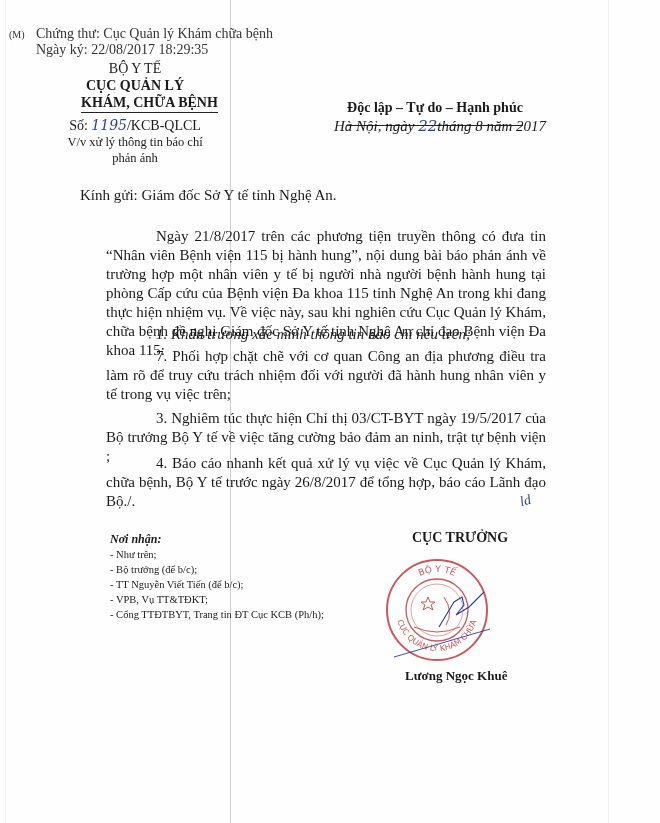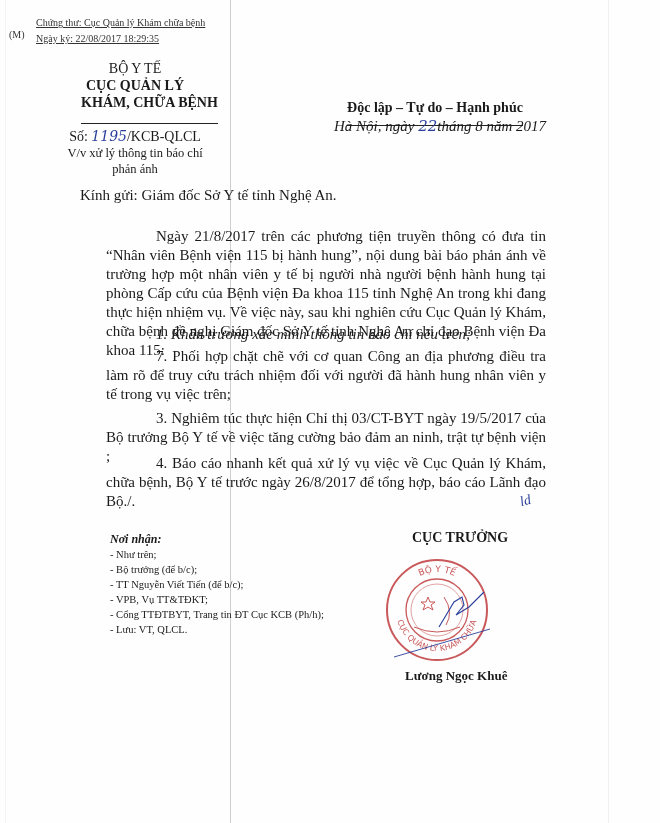--- a/index.html
+++ b/index.html
@@ -7,26 +7,26 @@
     width:660px; height:823px; overflow:hidden; position:relative;
     background:#fefefe;
     font-family:"Liberation Serif", "DejaVu Serif", serif;
     color:#1a1a1a;
   }
   .abs { position:absolute; }
   .vline { position:absolute; left:230px; top:0; width:1px; height:823px; background:#cfcfcf; }
   .vline2 { position:absolute; left:608px; top:0; width:1px; height:823px; background:#f1f1f1; }
   .vline3 { position:absolute; left:5px; top:0; width:1px; height:823px; background:#f3f3f3; }
 
-  .sig-meta { left:36px; top:15px; font-size:10px; line-height:16px; color:#333;text-decoration:underline; }
+  .sig-meta { left:36px; top:26px; font-size:14px; line-height:16px; color:#333; }
   .m-mark { left:9px; top:29px; font-size:10px; color:#333; }
 
   .left-head { left:40px; top:60px; width:190px; text-align:center; font-size:14px; line-height:17px; }
   .left-head .b { font-weight:bold; }
-  .left-head .ul { display:inline-block; border-bottom:1px solid #222; padding-bottom:12px;margin-left:29px; }
+  .left-head .ul { display:inline-block; border-bottom:1px solid #222; padding-bottom:1px;margin-left:29px; }
   .so-num { color:#2a3f9c; font-style:italic; font-family:"DejaVu Serif", serif; font-size:14px; }
   .left-head .sub { font-size:12.5px; line-height:16px;text-align:center; }
 
   .right-head { left:290px; top:60px; width:290px; text-align:center; font-size:14px; line-height:18px; font-weight:bold; }
   .right-head .ul { display:inline-block; border-bottom:1px solid #222; padding-bottom:8px;margin-top:39px; }
   .date-line { left:300px; top:117px; width:280px; text-align:center; font-style:italic; font-size:15px; }
   .date-hand { color:#2a3f9c; font-family:"DejaVu Serif", serif; }
 
   .greeting { left:80px; top:187px; width:500px; text-align:left; font-size:15px; }
 
@@ -84,21 +84,20 @@
 
 <div class="abs initials">ld</div>
 
 <div class="abs recipients">
   <div class="title">Nơi nhận:</div>
   <div>- Như trên;</div>
   <div>- Bộ trưởng (để b/c);</div>
   <div>- TT Nguyễn Viết Tiến (để b/c);</div>
   <div>- VPB, Vụ TT&amp;TĐKT;</div>
   <div>- Cổng TTĐTBYT, Trang tin ĐT Cục KCB (Ph/h);</div>
-  <div>- Lưu: VT, QLCL.</div>
 </div>
 
 <div class="abs sign-title">CỤC TRƯỞNG</div>
 
 <svg class="abs stamp" viewBox="0 0 106 106">
   <defs>
     <path id="arcTop" d="M 15 53 A 38 38 0 0 1 91 53"></path>
     <path id="arcBot" d="M 12 53 A 41 41 0 0 0 94 53"></path>
   </defs>
   <circle cx="53" cy="53" r="50" fill="none" stroke="#c9595a" stroke-width="2"></circle>

